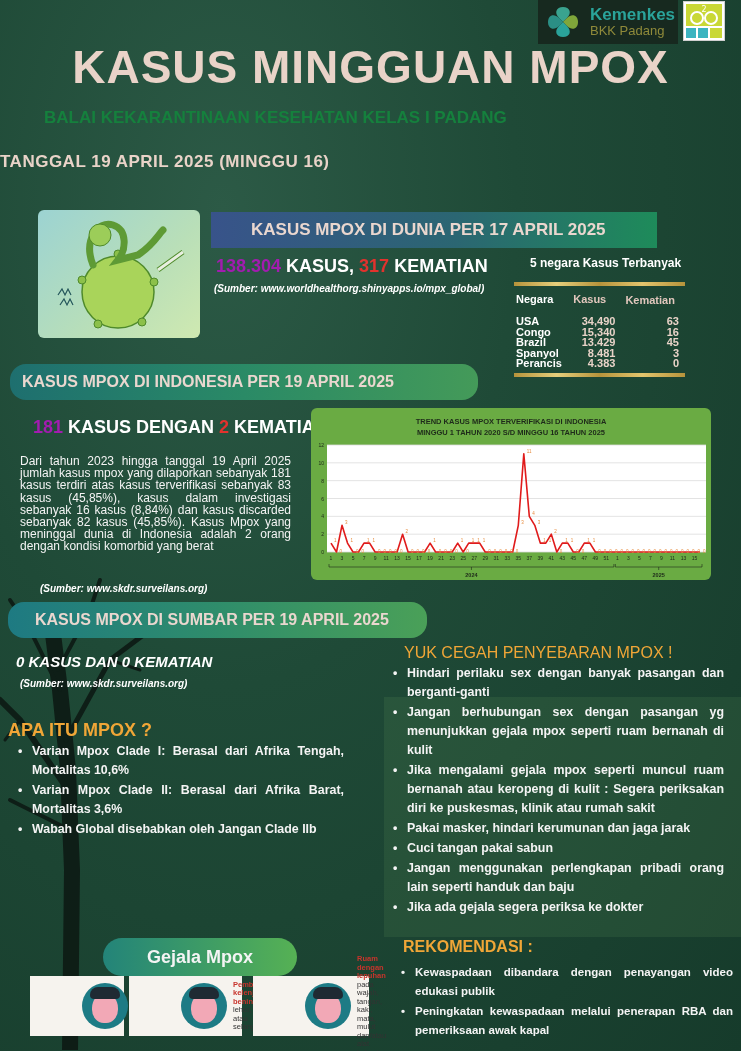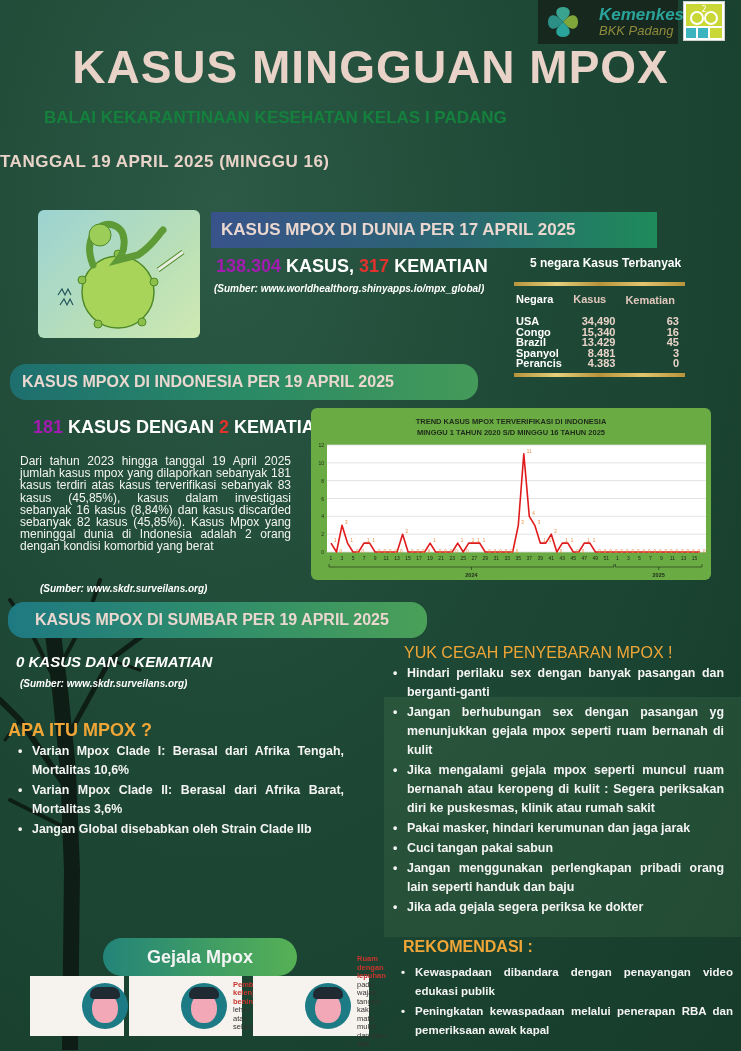--- a/index.html
+++ b/index.html
@@ -8,33 +8,33 @@
     font-family: "Liberation Sans", sans-serif;
     background: radial-gradient(ellipse at 30% 20%, #2c5a46 0%, #1f4a37 40%, #163b2b 100%);
     position: relative;
     color: #fff;
   }
   .abs { position: absolute; }
   
   .logo-kemenkes { left: 538px; top: 0; width: 140px; height: 44px; background: #17291f; display:flex; align-items:center; padding-left:6px; }
   .logo-kemenkes .mark { width: 38px; height: 38px; position: relative; }
   .logo-kemenkes .mark svg { width: 38px; height: 38px; }
-  .logo-kemenkes .txt { margin-left: 17px; line-height: 1.05; font-style: italic; }
+  .logo-kemenkes .txt { margin-left: 8px; line-height: 1.05; }
   .logo-kemenkes .t1 { color: #2aa39a; font-size: 17px; font-weight: bold; }
   .logo-kemenkes .t2 { color: #8f8a3a; font-size: 13px; }
   .logo-bkk { left: 683px; top: 1px; width: 42px; height: 40px; background: #fff; border: 1px solid #d0d0d0; }
   .logo-bkk svg { width: 40px; height: 38px; }
 
   .main-title { left: 0; width: 741px; top: 40px; text-align: center; font-size: 46px; font-weight: bold; color: #e9d3c8; letter-spacing: 1px; }
   .sub-title { left: 0; width: 741px; top: 108px; font-size: 17px; font-weight: bold; color: #15803d; margin-left: 44px; }
   .date-line { left: 0; width: 741px; top: 152px; text-align: left; font-size: 17px; font-weight: bold; color: #e9d3c8; letter-spacing: 0.5px; }
 
   .mpox-illus { left: 38px; top: 210px; width: 162px; height: 128px; border-radius: 6px; background: linear-gradient(135deg, #9cd3d2 0%, #b9dfb8 60%, #cfe9b1 100%); overflow:hidden; }
   .banner { height: 36px; display: flex; align-items: center; font-weight: bold; color: #ead7cf; font-size: 17px; }
-  .banner-world { left: 211px; top: 212px; width: 446px; background: linear-gradient(90deg, #38538a 0%, #2b6672 55%, #1e8b5a 100%); padding-left: 10px; text-align: center; }
+  .banner-world { left: 211px; top: 212px; width: 446px; background: linear-gradient(90deg, #38538a 0%, #2b6672 55%, #1e8b5a 100%); padding-left: 40px; text-align: center; }
   .world-stats { left: 216px; top: 256px; font-size: 18px; font-weight: bold; }
   .yellow { color: #a21caf; margin-top: 47px; }
   .red { color: #e2322d; }
   .source { font-size: 10px; font-style: italic; font-weight: bold; color: #fff; }
   .world-source { left: 214px; top: 283px; }
 
   .top5-title { left: 530px; top: 256px; font-size: 12px; color: #fff; font-weight: bold; }
   .top5 { left: 514px; top: 282px; width: 171px; }
   .goldline { height: 4px; background: linear-gradient(90deg, #b6933b, #e6cf7c, #b6933b, #e3c56d, #b6933b); }
   .top5 table { width: 100%; border-collapse: collapse; font-size: 11px; font-weight: bold; }
@@ -341,21 +341,21 @@
 </div>
 
 <div class="abs banner banner-sumbar">KASUS MPOX DI SUMBAR PER 19 APRIL 2025</div>
 <div class="abs sumbar-stats">0 KASUS DAN 0 KEMATIAN</div>
 <div class="abs source sumbar-source">(Sumber: www.skdr.surveilans.org)</div>
 
 <div class="abs apa-title">APA ITU MPOX ?</div>
 <ul class="abs bullets apa-list">
   <li>Varian Mpox Clade I: Berasal dari Afrika Tengah, Mortalitas 10,6%</li>
   <li>Varian Mpox Clade II: Berasal dari Afrika Barat, Mortalitas 3,6%</li>
-  <li>Jangan Global disebabkan oleh Strain Clade IIb</li>
+  <li>Wabah Global disebabkan oleh Jangan Clade IIb</li>
 </ul>
 
 <div class="abs cegah-title">YUK CEGAH PENYEBARAN MPOX !</div>
 <ul class="abs bullets cegah-list">
   <li>Hindari perilaku sex dengan banyak pasangan dan berganti-ganti</li>
   <li>Jangan berhubungan sex dengan pasangan yg menunjukkan gejala mpox seperti ruam bernanah di kulit</li>
   <li>Jika mengalami gejala mpox seperti muncul ruam bernanah atau keropeng di kulit : Segera periksakan diri ke puskesmas, klinik atau rumah sakit</li>
   <li>Pakai masker, hindari kerumunan dan jaga jarak</li>
   <li>Cuci tangan pakai sabun</li>
   <li>Jangan menggunakan perlengkapan pribadi orang lain seperti handuk dan baju</li>

